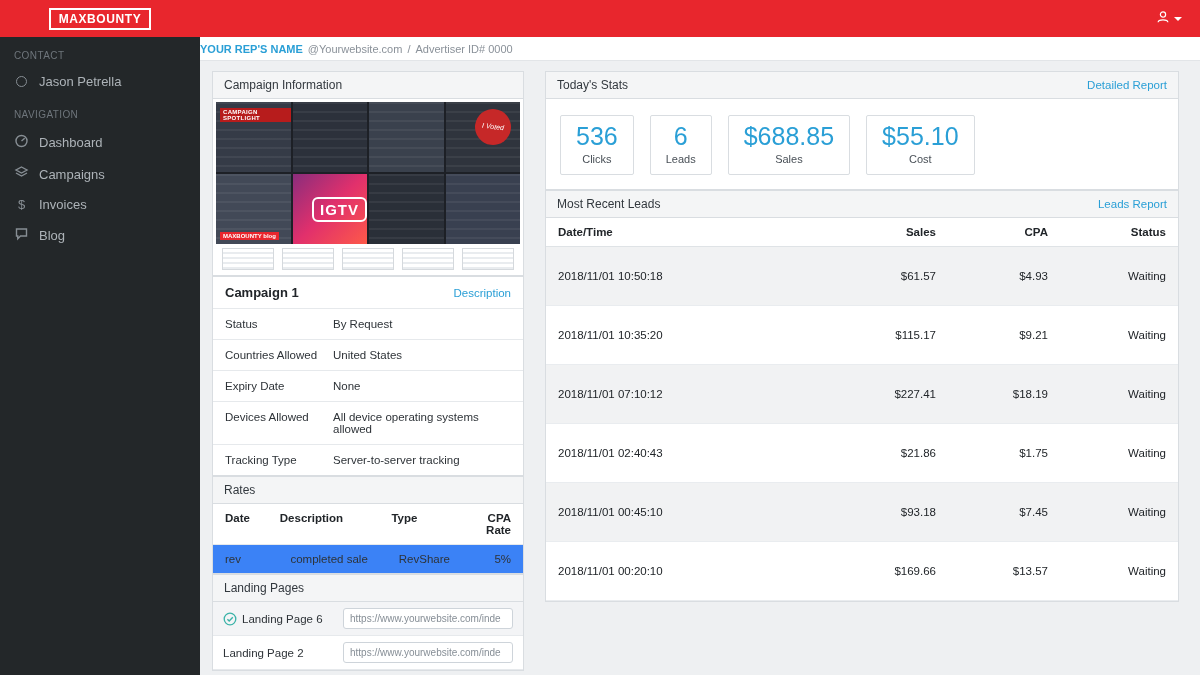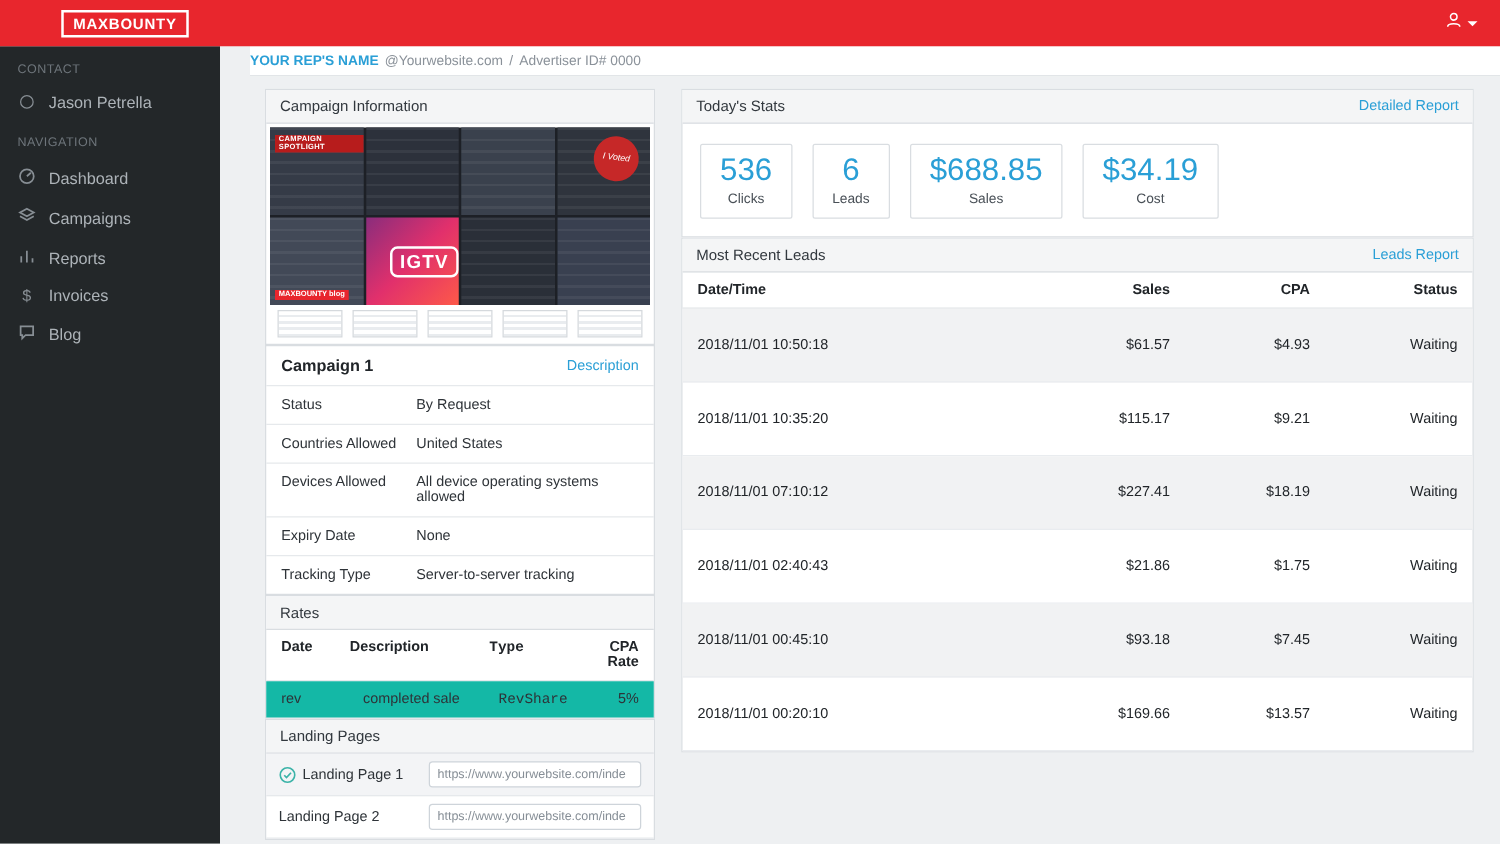--- a/index.html
+++ b/index.html
@@ -7,21 +7,21 @@
   body { position:relative; font-family:"Liberation Sans", sans-serif; background:#eef0f2; }
 
   
   .topbar { position:absolute; top:0; left:0; width:1200px; height:37px; background:#e8262d; display:flex; align-items:center; justify-content:space-between; z-index:10; }
   .brand-area { width:200px; display:flex; justify-content:center; }
   .brand-box { border:2px solid #fff; color:#fff; font-weight:bold; font-size:12px; letter-spacing:.6px; padding:2px 8px; }
   .user-menu { margin-right:18px; display:flex; align-items:center; gap:4px; color:#fff; cursor:pointer; }
   .caret-down { width:0; height:0; border-left:4px solid transparent; border-right:4px solid transparent; border-top:4px solid #fff; }
 
   
-  .sidebar { position:absolute; top:37px; left:0; width:176px; height:638px; background:#232729; }
+  .sidebar { position:absolute; top:37px; left:0; width:200px; height:638px; background:#232729; }
   .section-label { color:#6e757b; font-size:10px; letter-spacing:.4px; padding:13px 14px 6px; }
   .side-item { display:flex; align-items:center; gap:10px; padding:7px 14px; color:#adb3b8; font-size:13px; cursor:pointer; }
   .side-item svg { stroke:#878e94; fill:none; stroke-width:1.4; flex-shrink:0; }
   .circle-icon { width:11px; height:11px; border:1.5px solid #878e94; border-radius:50%; flex-shrink:0; margin:0 2px; }
   .dollar-glyph { width:15px; text-align:center; color:#878e94; font-size:13px; flex-shrink:0; }
 
   
   .main { position:absolute; left:200px; top:37px; width:1000px; height:638px; }
   .rep-bar { height:24px; background:#fff; border-bottom:1px solid #e2e5e8; display:flex; align-items:center; font-size:11px; color:#8a9199; gap:5px; white-space:nowrap; }
   .rep-name { color:#2a9fd6; font-weight:bold; }
@@ -51,22 +51,22 @@
 
   
   .c1-header { display:flex; justify-content:space-between; align-items:center; padding:8px 12px; border-bottom:1px solid #e6e9ec; }
   .c1-title { font-size:13px; font-weight:bold; color:#212529; }
   .detail-row { display:flex; padding:9px 12px; font-size:11.5px; color:#2e3338; border-bottom:1px solid #e6e9ec; }
   .detail-row:last-child { border-bottom:none; }
   .detail-row .lbl { width:108px; flex-shrink:0; }
 
   
   .rates-head { display:flex; font-weight:bold; font-size:11.5px; color:#212529; padding:8px 12px; border-bottom:1px solid #e6e9ec; }
-  .rates-row  { display:flex; font-size:11.5px; color:#2e3338; padding:8px 12px; background:#14b8a6;gap:24px; }
-  .c-name{width:55px;} .c-desc{width:112px;} .c-type{width:95px;font-family:Liberation Mono, monospace;} .c-rate{flex:1; text-align:right;}
+  .rates-row  { display:flex; font-size:11.5px; color:#2e3338; padding:8px 12px; background:#3b82f6;gap:24px; }
+  .c-name{width:55px;} .c-desc{width:112px;} .c-type{width:95px;} .c-rate{flex:1; text-align:right;}
 
   
   .lp-row { display:flex; align-items:center; justify-content:space-between; padding:6px 10px; font-size:11.5px; color:#2e3338; border-bottom:1px solid #e6e9ec; }
   .lp-row:nth-child(odd) { background:#f3f4f6; }
   .lp-label { display:flex; align-items:center; gap:5px; }
   .lp-input { width:170px; height:21px; border:1px solid #ced4da; border-radius:3px; background:#fff; font-size:10px; color:#868e96; padding:0 6px; font-family:"Liberation Sans",sans-serif; }
   .check-icon svg { display:block; }
 
   
   .stats-body { padding:16px 14px 14px; display:flex; gap:16px; }
@@ -119,30 +119,20 @@
   <div class="side-item">
     <span>
       <svg width="15" height="15" viewBox="0 0 15 15">
           <path d="M7.5 2 L13 5 7.5 8 2 5 Z"></path>
           <path d="M2 8 L7.5 11 13 8"></path>
         </svg>
     </span>
     <span>Campaigns</span>
   </div>
 
-  <div class="side-item">
-    <span>
-      <svg width="15" height="15" viewBox="0 0 15 15" stroke-width="1.8">
-          <path d="M3 13 V8"></path>
-          <path d="M7.5 13 V3.5"></path>
-          <path d="M12 13 V9.5"></path>
-        </svg>
-    </span>
-    <span>Reports</span>
-  </div>
 
   <div class="side-item">
     <span class="dollar-glyph">$</span>
     <span>Invoices</span>
   </div>
 
   <div class="side-item">
     <span>
       <svg width="15" height="15" viewBox="0 0 15 15">
           <path d="M2.5 3 h10 v7 h-6 l-2.7 2.7 v-2.7 h-1.3 z"></path>
@@ -216,26 +206,26 @@
         </div>
         <div class="detail-row">
           <span class="lbl">Status</span>
           <span>By Request</span>
         </div>
         <div class="detail-row">
           <span class="lbl">Countries Allowed</span>
           <span>United States</span>
         </div>
         <div class="detail-row">
+          <span class="lbl">Expiry Date</span>
+          <span>None</span>
+        </div>
+        <div class="detail-row">
           <span class="lbl">Devices Allowed</span>
           <span>All device operating systems allowed</span>
-        </div>
-        <div class="detail-row">
-          <span class="lbl">Expiry Date</span>
-          <span>None</span>
         </div>
         <div class="detail-row">
           <span class="lbl">Tracking Type</span>
           <span>Server-to-server tracking</span>
         </div>
       </div>
 
       <div class="card">
         <div class="card-header">
           <span>Rates</span>
@@ -260,21 +250,21 @@
         </div>
         <div>
           <div class="lp-row">
             <span class="lp-label">
               <span class="check-icon">
                 <svg width="14" height="14" viewBox="0 0 14 14">
                     <circle cx="7" cy="7" r="5.8" fill="none" stroke="#3bb3a8" stroke-width="1.3"></circle>
                     <path d="M4.4 7.2 L6.2 9 L9.8 5.2" fill="none" stroke="#3bb3a8" stroke-width="1.4"></path>
                   </svg>
               </span>
-              <span>Landing Page 1</span>
+              <span>Landing Page 6</span>
             </span>
             <input class="lp-input" value="https://www.yourwebsite.com/inde" style="">
           </div>
           <div class="lp-row">
             <span class="lp-label">
                 <span>Landing Page 2</span>
               </span>
             <input class="lp-input" value="https://www.yourwebsite.com/inde" style="">
           </div>
 
@@ -296,21 +286,21 @@
           </div>
           <div class="stat-box">
             <div class="stat-value">6</div>
             <div class="stat-label">Leads</div>
           </div>
           <div class="stat-box">
             <div class="stat-value">$688.85</div>
             <div class="stat-label">Sales</div>
           </div>
           <div class="stat-box">
-            <div class="stat-value">$34.19</div>
+            <div class="stat-value">$55.10</div>
             <div class="stat-label">Cost</div>
           </div>
         </div>
       </div>
 
       <div class="card">
         <div class="card-header">
           <span>Most Recent Leads</span>
           <a class="link">Leads Report</a>
         </div>

